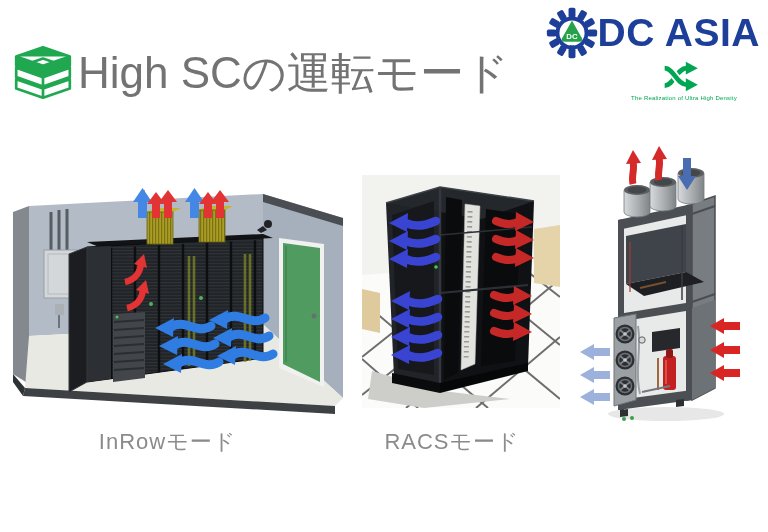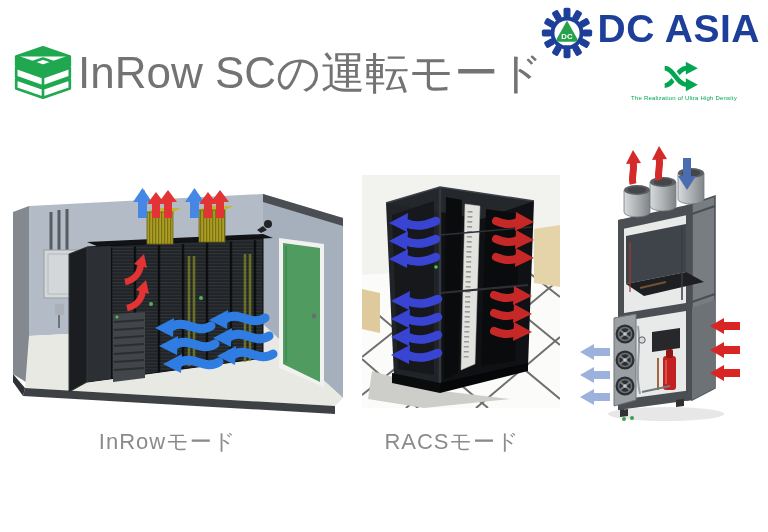--- a/index.html
+++ b/index.html
@@ -6,21 +6,21 @@
   body{width:768px;height:532px;background:#ffffff;position:relative;overflow:hidden;
        font-family:"Liberation Sans","DejaVu Sans",sans-serif;}
   .slide{position:absolute;inset:0;}
 
   
   .title-row{position:absolute;left:10px;top:40px;display:flex;align-items:center;gap:2px;}
   .title-icon svg{width:66px;height:66px;display:block;}
   .title-text{margin:0;font-size:44px;font-weight:400;color:#737373;letter-spacing:0px;line-height:1;}
 
   
-  .dc-asia{position:absolute;top:7px;right:8px;display:flex;align-items:flex-start;gap:5px;}
+  .dc-asia{position:absolute;top:7px;right:8px;display:flex;align-items:center;}
   .dc-asia svg{width:52px;height:52px;display:block;}
   .dc-asia-text{font-size:39px;font-weight:bold;color:#1d3f9a;letter-spacing:0.5px;}
 
   
   .green-it{position:absolute;top:57px;right:18px;width:132px;text-align:center;}
   .green-it svg{width:46px;height:37px;display:block;margin:0 auto;}
   .green-it-text{font-size:27px;color:#00a651;line-height:1.0;margin-top:-2px;}
   .green-it-tagline{font-size:6px;color:#00a651;margin-top:1px;letter-spacing:0.2px;}
 
   
@@ -44,21 +44,21 @@
   <div class="title-row">
     <span class="title-icon">
       <svg viewBox="0 0 64 64" aria-hidden="true">
         <g stroke="#1fa84f" stroke-width="2.6" stroke-linejoin="round">
           <path d="M6,38 L32,29 L58,38 L58,47 L32,56 L6,47 Z M6,38 L32,47 L58,38 M32,47 L32,56" fill="#ffffff"></path>
           <path d="M6,27 L32,18 L58,27 L58,36 L32,45 L6,36 Z M6,27 L32,36 L58,27 M32,36 L32,45" fill="#ffffff"></path>
           <path d="M6,16 L32,7 L58,16 L58,25 L32,34 L6,25 Z M6,16 L32,25 L58,16 M32,25 L32,34" fill="#1fa84f"></path>
         </g>
       </svg>
     </span>
-    <h1 class="title-text">InRow SCの運転モード</h1>
+    <h1 class="title-text">High SCの運転モード</h1>
   </div>
 
   <div class="dc-asia">
     <span>
       <svg viewBox="0 0 60 60" aria-hidden="true">
         <g fill="#1d3f9a">
           <rect x="26" y="1" width="8" height="11" rx="2"></rect>
           <rect x="26" y="1" width="8" height="11" rx="2" transform="rotate(30 30 30)"></rect>
           <rect x="26" y="1" width="8" height="11" rx="2" transform="rotate(60 30 30)"></rect>
           <rect x="26" y="1" width="8" height="11" rx="2" transform="rotate(90 30 30)"></rect>

